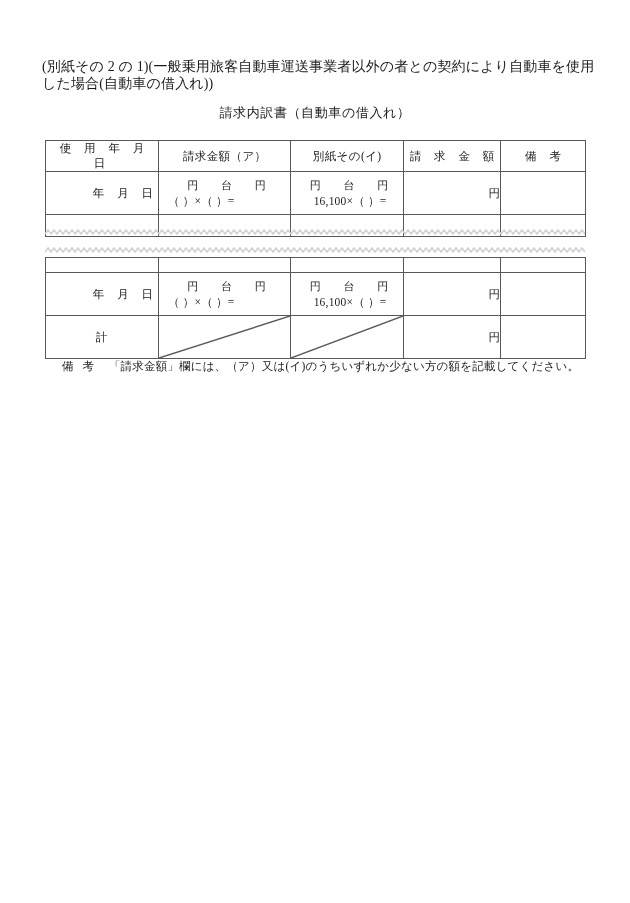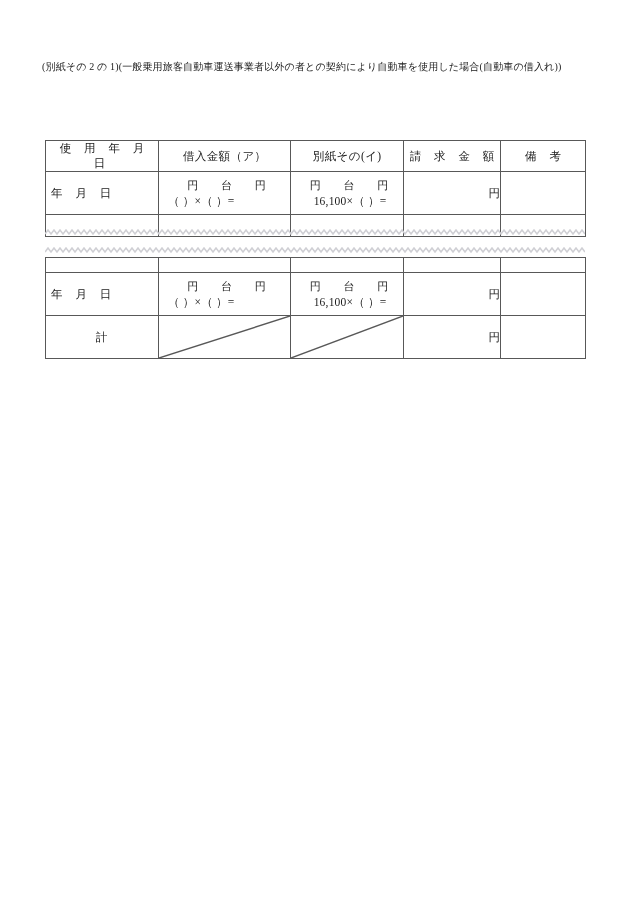--- a/index.html
+++ b/index.html
@@ -22,21 +22,21 @@
     width: 630px;
     height: 903px;
   }
 
   
   .note-line {
     position: absolute;
     left: 42px;
     top: 58px;
     width: 556px;
-    font-size: 10px;
+    font-size: 14px;
     line-height: 17px;
     letter-spacing: 0.15px;
     text-align: left;
   }
 
   
   .form-title {
     position: absolute;
     left: 0;
     top: 104px;
@@ -85,21 +85,21 @@
   }
   .hd-tight {
     text-align: center;
     letter-spacing: 0.4px;
     text-indent: 0.4px;
     font-size: 11.8px;
   }
 
   
   .date-cell {
-    text-align: left;
+    text-align: right;
     padding-right: 9px;
     letter-spacing: 5px;
     text-indent: 5px;
     font-size: 11.8px;
   }
 
   
   .amt {
     padding: 3px 0 2px 0;
     line-height: 16px;
@@ -177,33 +177,34 @@
     margin-right: 12px;
   }
 </style>
 </head>
 <body>
 
 <div class="page">
 
   <div class="note-line">(別紙その 2 の 1)(一般乗用旅客自動車運送事業者以外の者との契約により自動車を使用した場合(自動車の借入れ))</div>
 
+  <div class="form-title">請求内訳書（自動車の借入れ）</div>
 
   <table class="tbl tbl-top">
     <colgroup>
       <col class="c1">
         <col class="c2">
         <col class="c3">
         <col class="c4">
         <col class="c5">
     </colgroup>
     <tbody>
       <tr class="row-head">
         <th class="hd">使 用 年 月 日</th>
-        <th class="hd-tight">借入金額（ア）</th>
+        <th class="hd-tight">請求金額（ア）</th>
         <th class="hd-tight">別紙その(イ)</th>
         <th class="hd">請 求 金 額</th>
         <th class="hd">備 考</th>
       </tr>
 
       <tr class="row-data">
         <td class="date-cell">年 月 日</td>
         <td class="amt">
           <span class="units">円 台 円</span>
           <span class="expr">（  ）×（  ）=</span>
@@ -284,14 +285,17 @@
               <line x1="0" y1="100" x2="100" y2="0" stroke="#585858" stroke-width="1.4" vector-effect="non-scaling-stroke"></line>
             </svg>
           </span>
         </td>
         <td class="yen-right">円</td>
         <td></td>
       </tr>
     </tbody>
   </table>
 
+  <div class="footnote">
+    <span class="fn-label">備 考</span><span>「請求金額」欄には、（ア）又は(イ)のうちいずれか少ない方の額を記載してください。</span>
+  </div>
 
 </div>
 
 </body></html>

